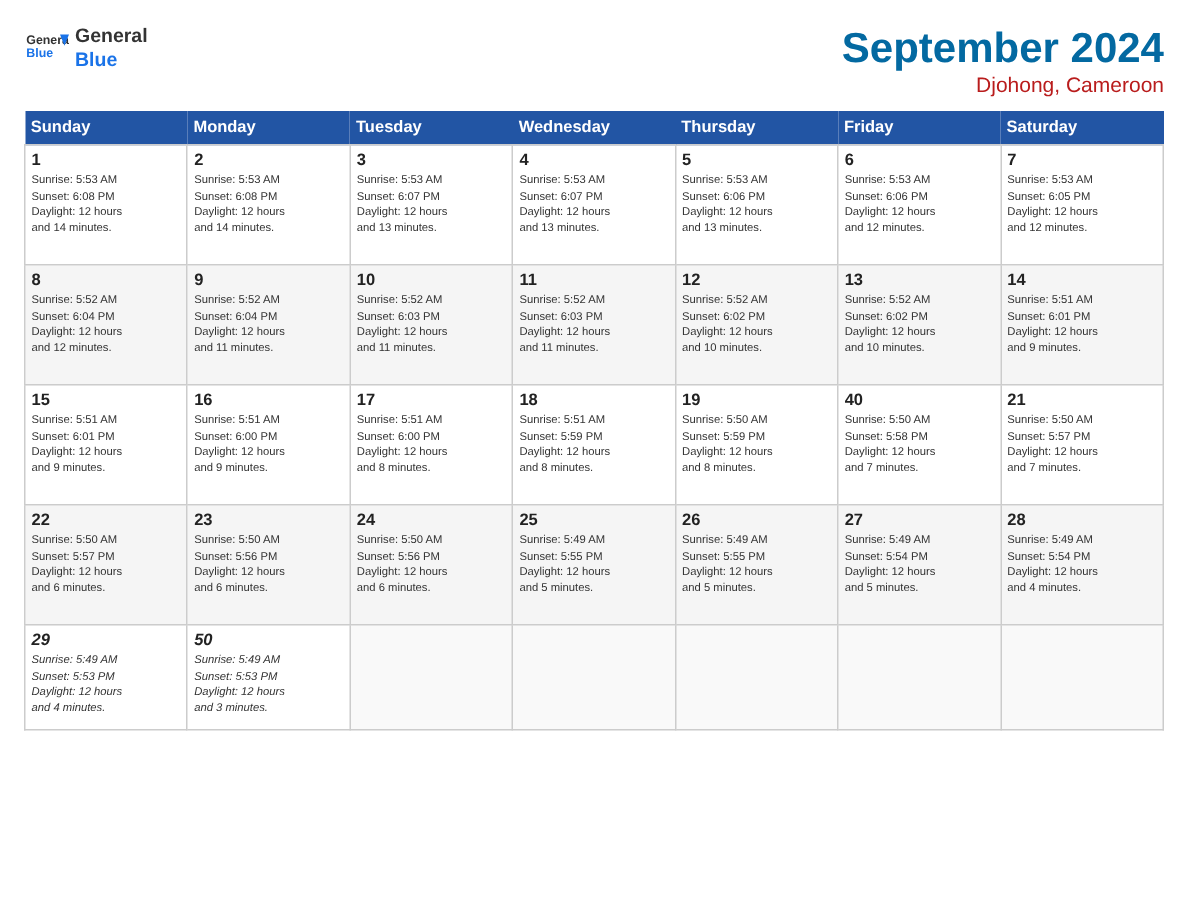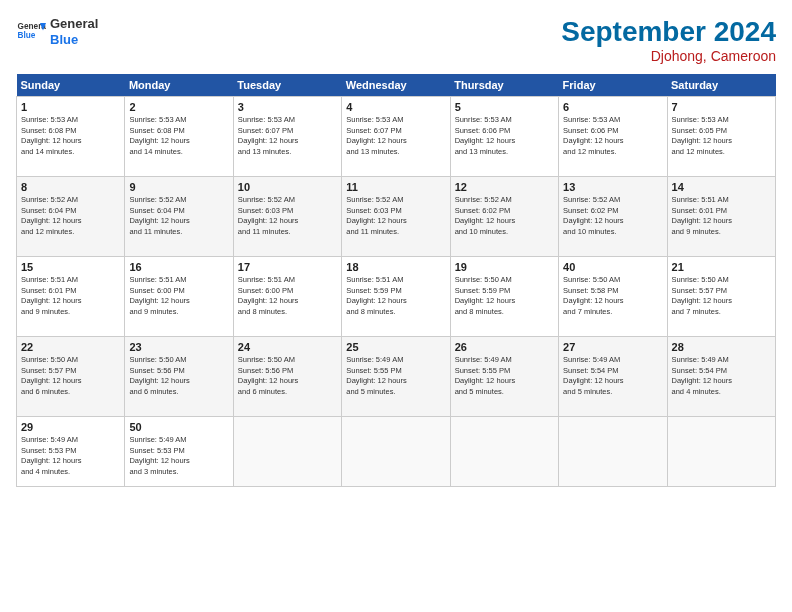--- a/index.html
+++ b/index.html
@@ -78,20 +78,21 @@
     .day-info {
       font-size: 7.5px;
       color: #333;
       line-height: 1.4;
     }
     .empty-cell {
       background: #f9f9f9;
     }
     tbody tr:last-child td {
       height: 70px;
+      font-style: italic;
     }
   </style>
 </head>
 <body>
 
 <div class="page">
   <div class="header">
     <div class="logo">
       <svg class="logo-icon" viewBox="0 0 40 40">
         <rect x="0" y="0" width="40" height="40" rx="4" fill="#fff"></rect>

